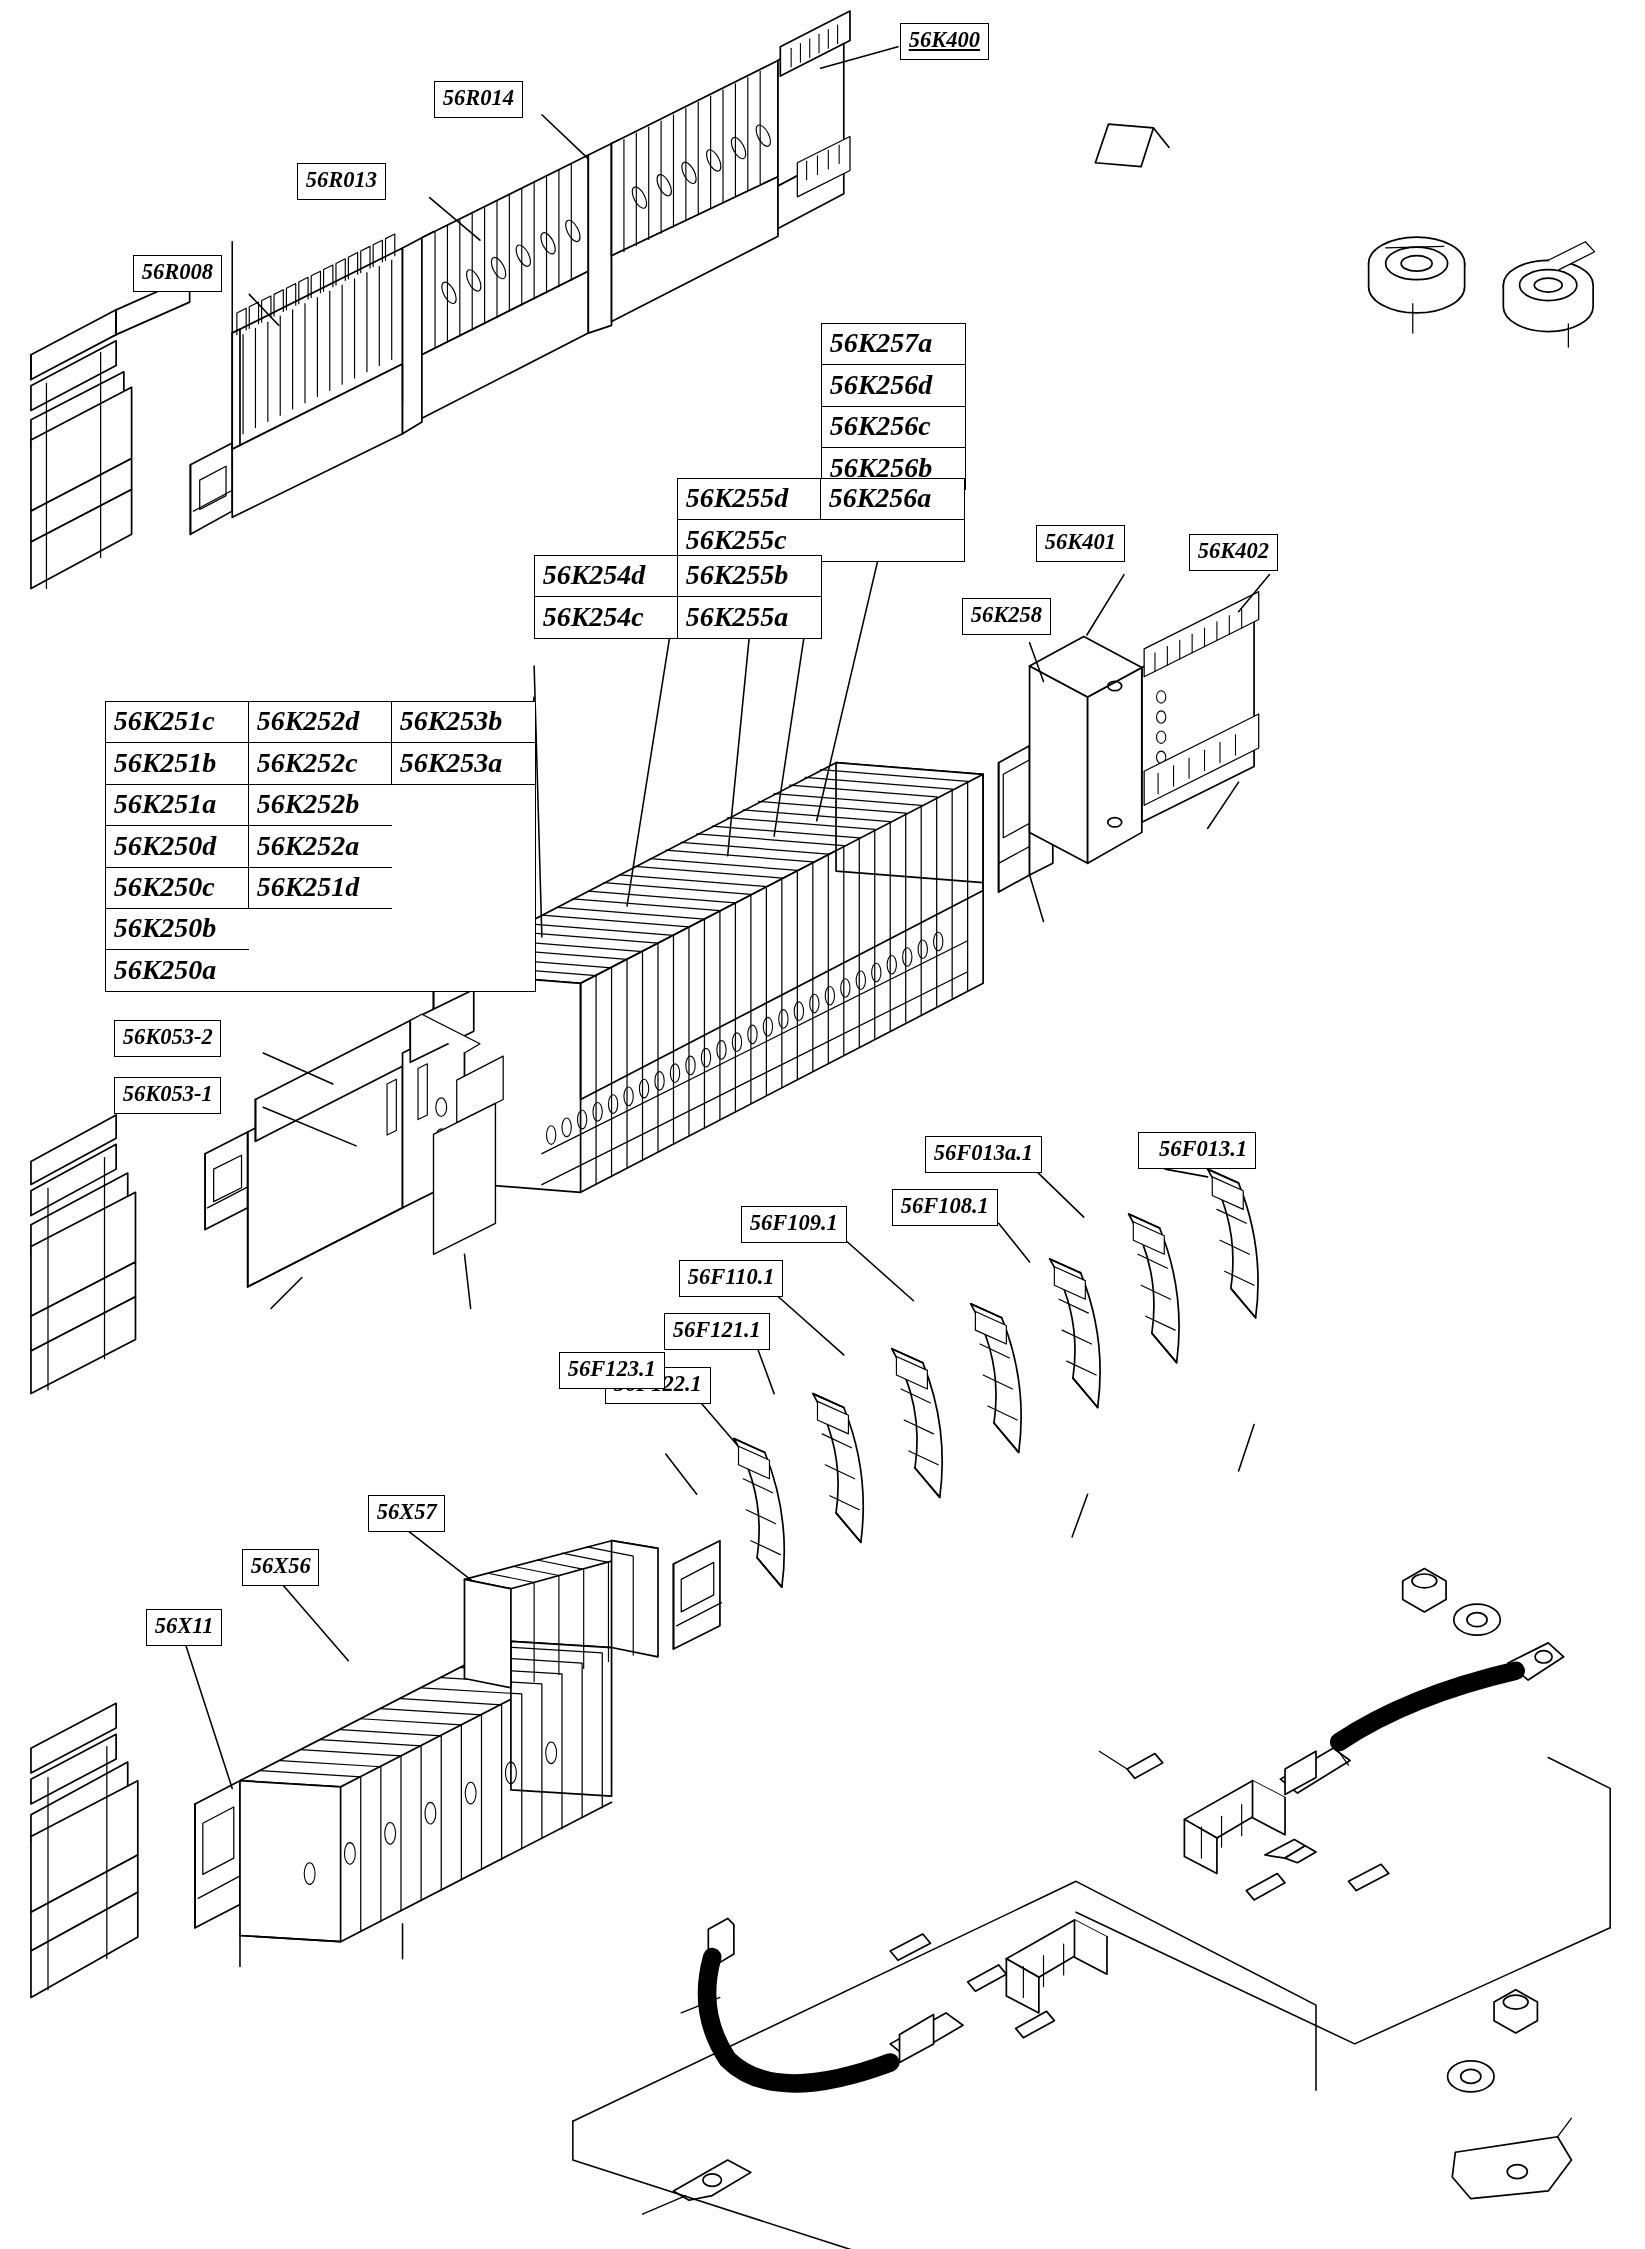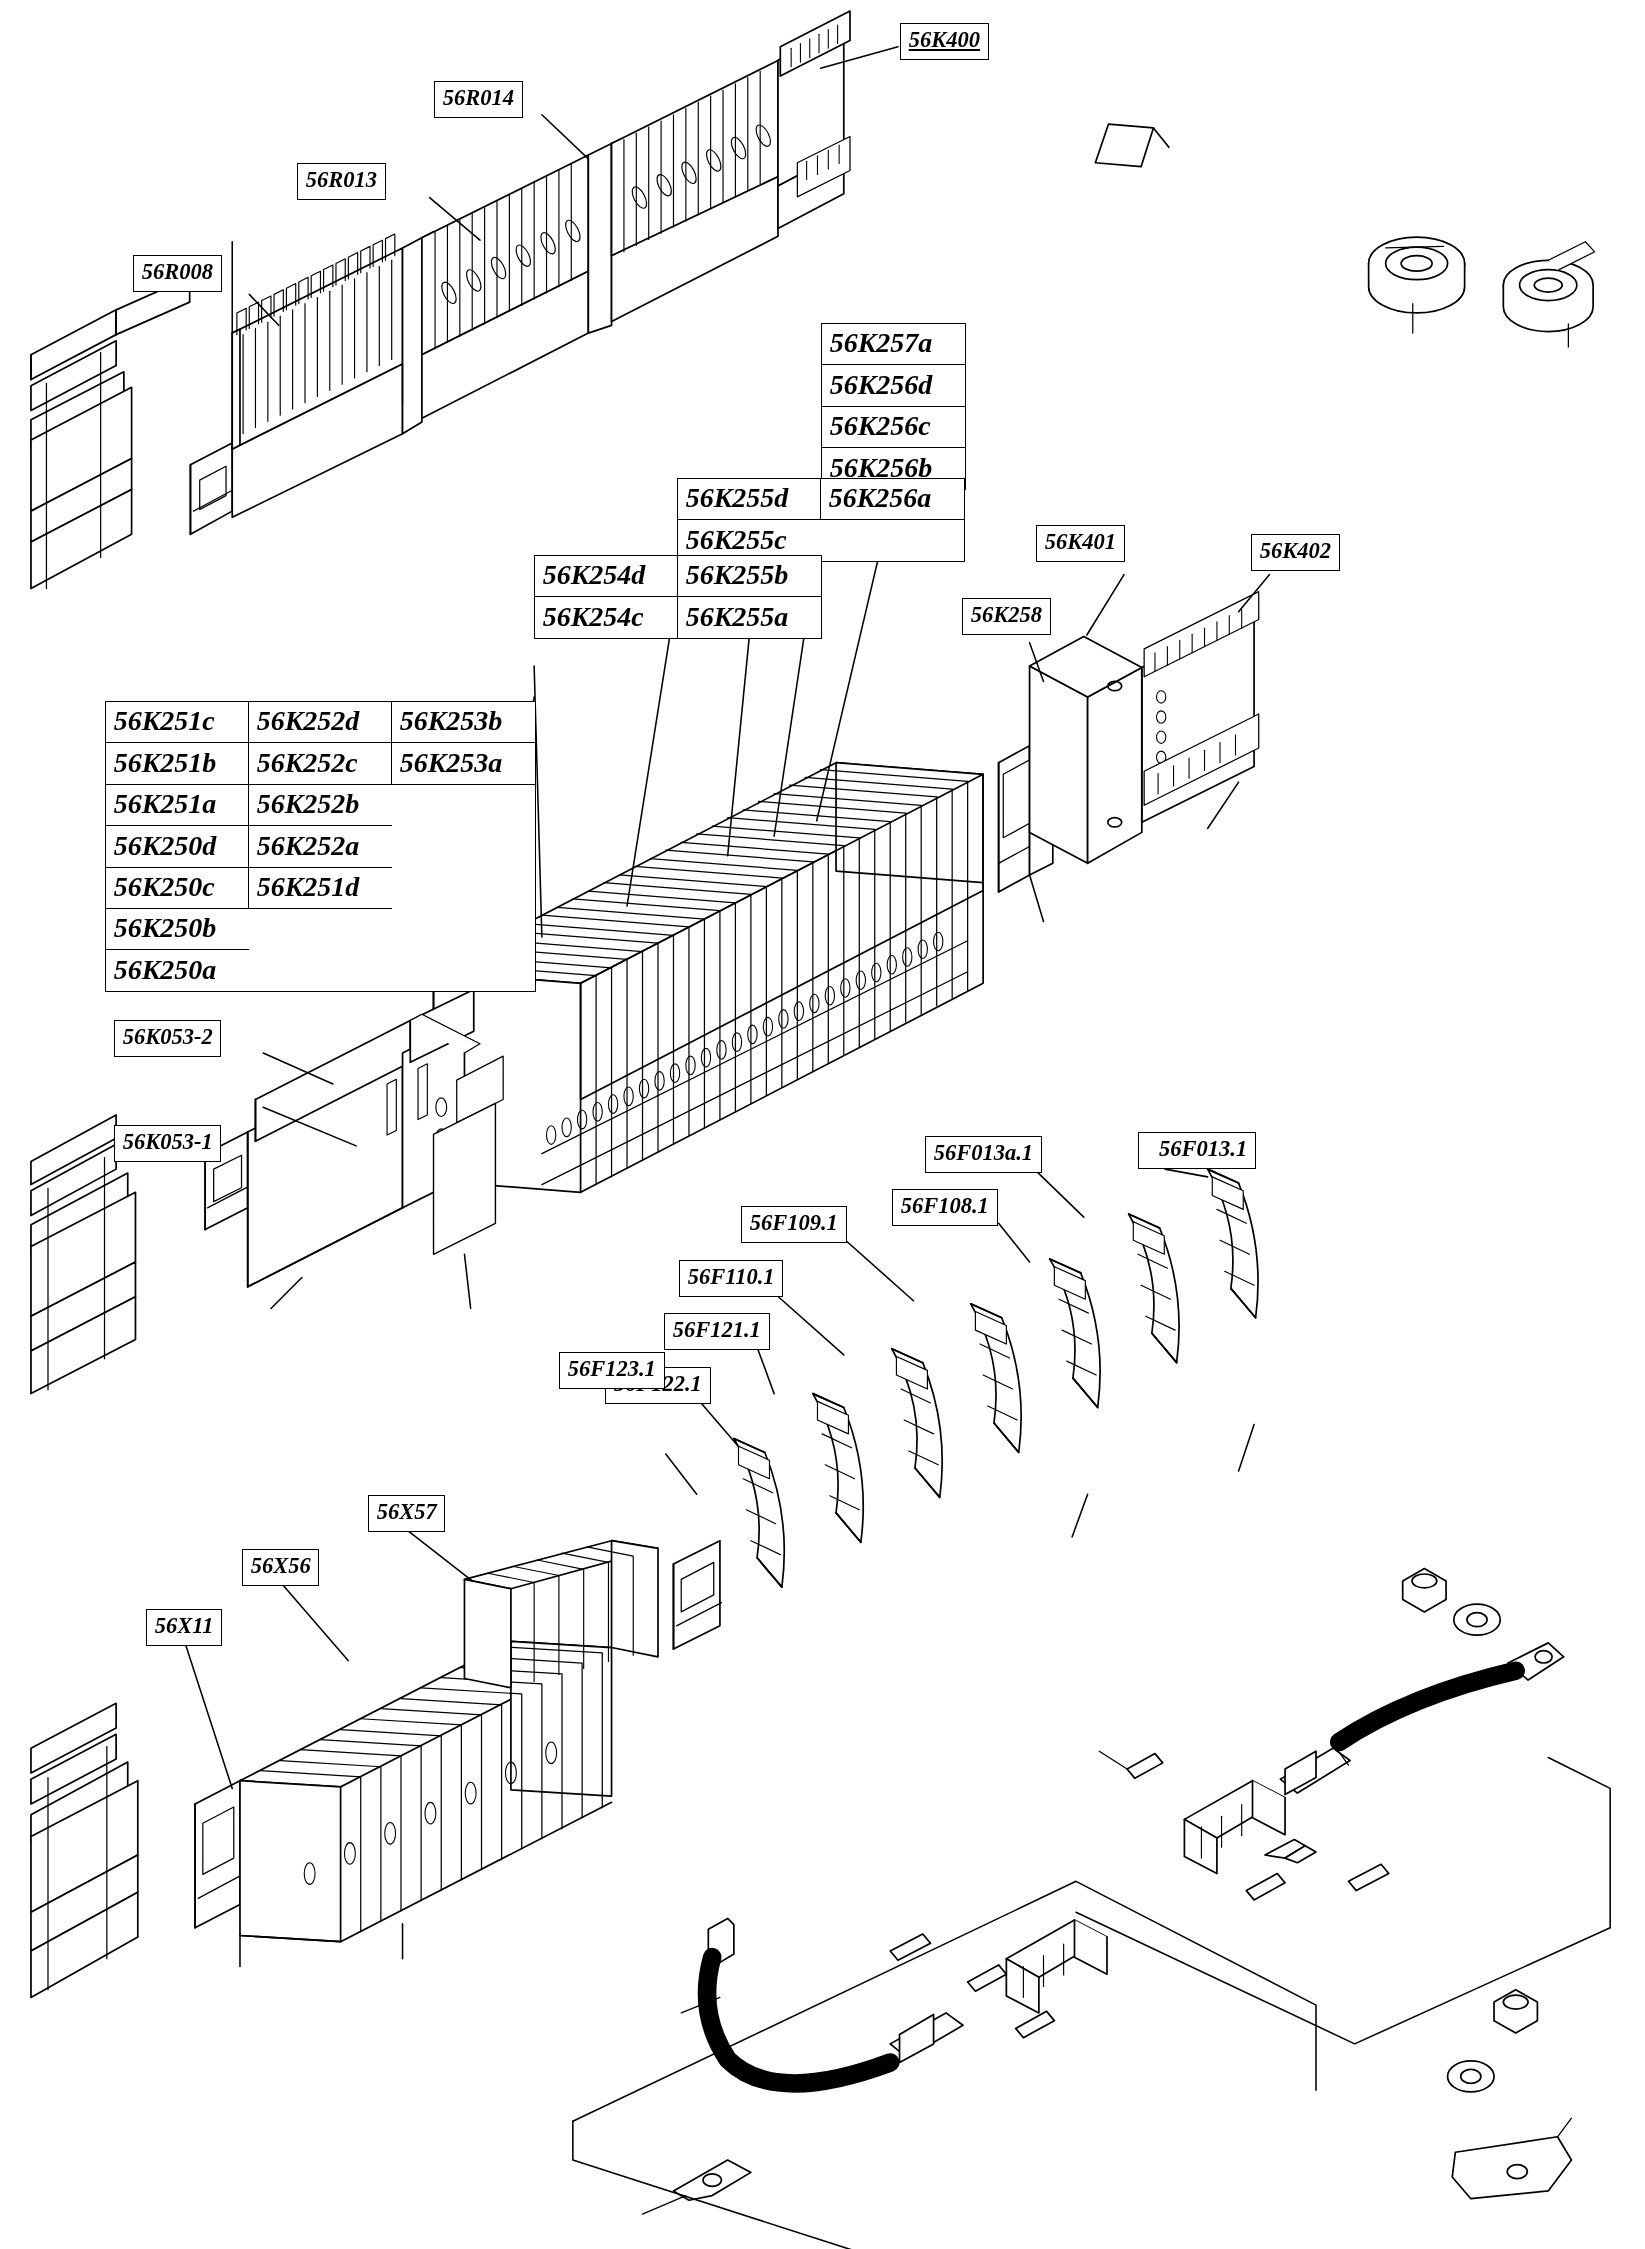--- a/index.html
+++ b/index.html
@@ -677,24 +677,24 @@
         <path d="M880,2600 L930,2580" stroke-width="1.6"></path>
       </g>
     </g>
   </svg>
 
   <div class="label" style="left:900px; top:23px;text-decoration:underline;">56K400</div>
   <div class="label" style="left:434px; top:81px;">56R014</div>
   <div class="label" style="left:297px; top:163px;">56R013</div>
   <div class="label" style="left:133px; top:255px;text-align:right;">56R008</div>
   <div class="label" style="left:1036px; top:525px;">56K401</div>
-  <div class="label" style="left:1251px; top:534px;text-align:center;">56K402</div>
+  <div class="label" style="left:1189px; top:534px;text-align:center;">56K402</div>
   <div class="label" style="left:962px; top:598px;">56K258</div>
   <div class="label" style="left:114px; top:1020px;">56K053-2</div>
-  <div class="label" style="left:114px; top:1077px;margin-top:48px;">56K053-1</div>
+  <div class="label" style="left:114px; top:1077px;">56K053-1</div>
   <div class="label" style="left:1138px; top:1132px;padding-left:20px;">56F013.1</div>
   <div class="label" style="left:925px; top:1136px;">56F013a.1</div>
   <div class="label" style="left:892px; top:1189px;">56F108.1</div>
   <div class="label" style="left:741px; top:1206px;">56F109.1</div>
   <div class="label" style="left:679px; top:1260px;">56F110.1</div>
   <div class="label" style="left:664px; top:1313px;">56F121.1</div>
   <div class="label" style="left:605px; top:1367px;">56F122.1</div>
   <div class="label" style="left:559px; top:1352px;">56F123.1</div>
   <div class="label" style="left:368px; top:1495px;">56X57</div>
   <div class="label" style="left:242px; top:1549px;">56X56</div>

